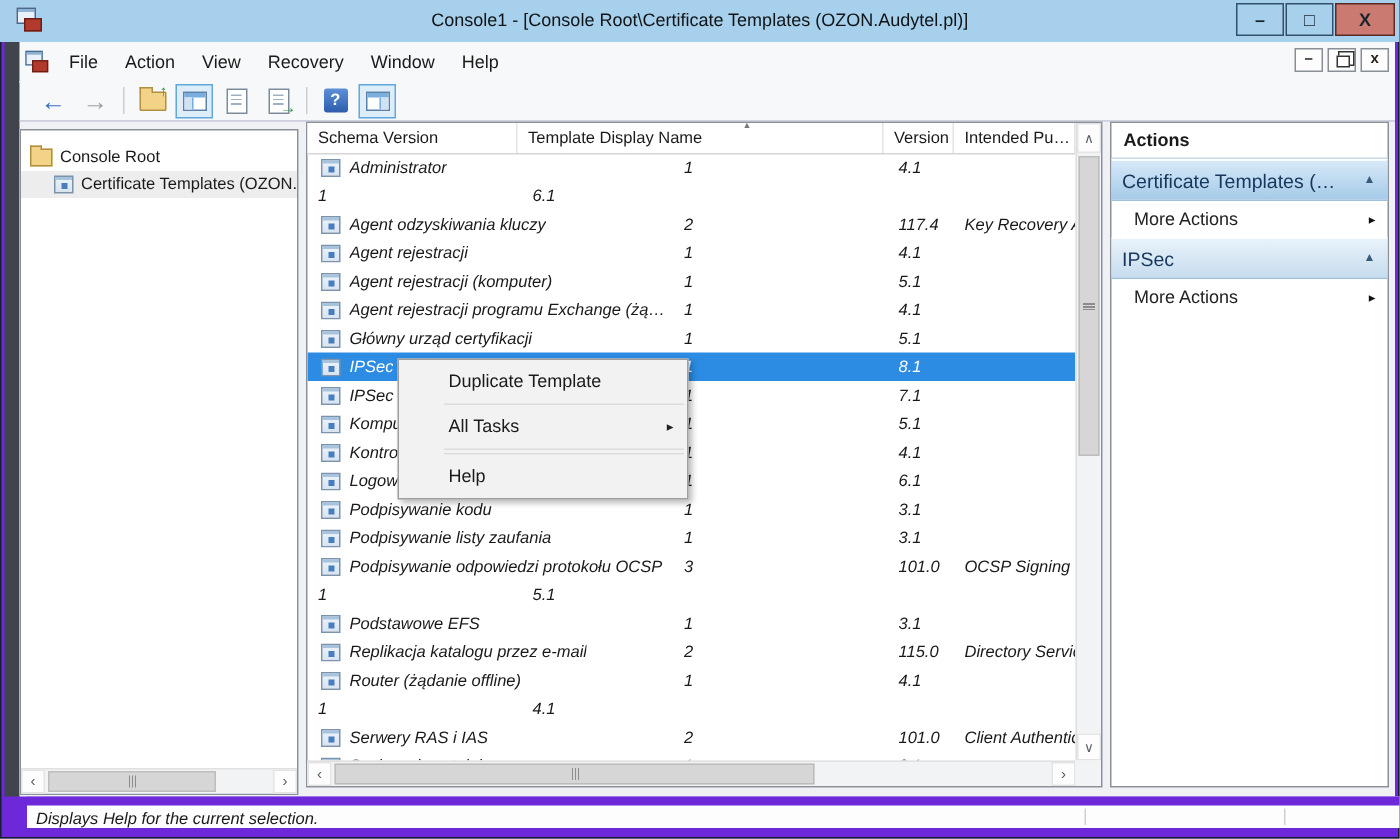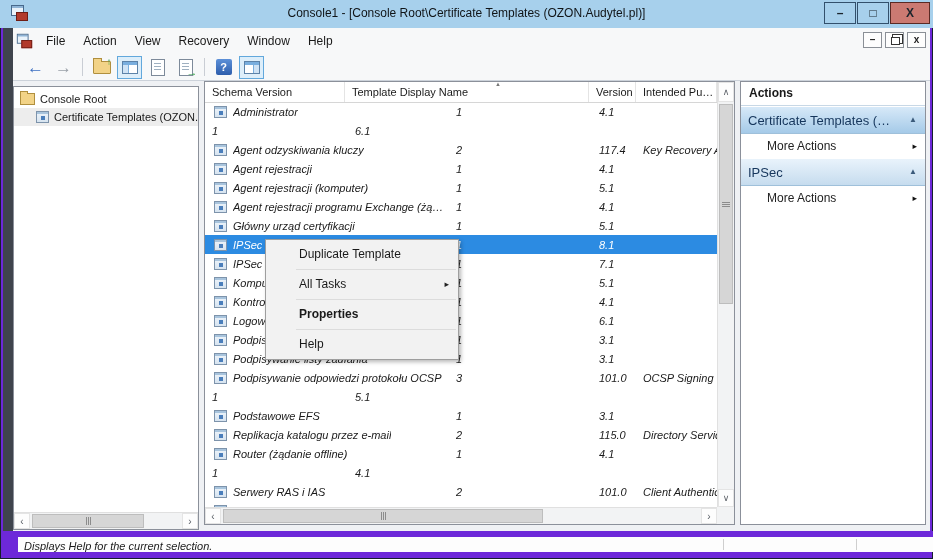--- a/index.html
+++ b/index.html
@@ -100,21 +100,21 @@
   .sb-corner{position:absolute;right:0;bottom:0;width:17px;height:17px;background:#f2f3f4;}
 
   
   #actions-panel{left:727px;top:0;width:186px;height:444px;}
   #actions-title{height:23px;line-height:23px;padding-left:8px;font-size:12px;font-weight:bold;color:#1a1a1a;border-bottom:1px solid #c8d8e6;}
   .act-section-hd{position:relative;height:26px;line-height:26px;padding-left:7px;font-size:13px;color:#16365c;border-top:1px solid #fff;border-bottom:1px solid #9fc0da;white-space:nowrap;overflow:hidden;}
   .act-section-hd .ttl{display:inline-block;max-width:152px;overflow:hidden;text-overflow:ellipsis;white-space:nowrap;vertical-align:middle;}
   .act-hd-1{background:linear-gradient(#d7e9f8,#a5cae8);}
   .act-hd-2{background:linear-gradient(#e9f3fb,#c6dcee);}
   .act-caret{position:absolute;right:8px;top:0;font-size:8px;color:#3a5a7a;}
-  .act-item{position:relative;height:24px;line-height:24px;padding-left:26px;font-size:12px;color:#222;}
+  .act-item{position:relative;height:24px;line-height:24px;padding-left:15px;font-size:12px;color:#222;}
   .act-item .arrow{position:absolute;right:8px;top:0;font-size:9px;color:#111;}
 
   
   #context-menu{position:absolute;left:265px;top:239px;width:192px;background:#f2f2f2;border:1px solid #9e9e9e;box-shadow:2px 2px 4px rgba(0,0,0,.28);padding:2px 0;z-index:50;}
   .cm-item{position:relative;height:25px;line-height:25px;padding-left:33px;font-size:12px;color:#1a1a1a;white-space:nowrap;}
   .cm-item.bold{font-weight:bold;}
   .cm-item .sub-arrow{position:absolute;right:9px;top:0;font-size:9px;color:#222;}
   .cm-sep{height:1px;background:#dcdcdc;margin:2px 2px 2px 30px;}
 
   
@@ -181,21 +181,21 @@
         <span class="glyph">?</span>
       </span>
       <span class="tb-btn tb-show-hide-action-pane sel">
         <span class="mini-win ic-action-pane"></span>
       </span>
     </div>
 
   <div id="workspace">
 
     <div class="panel" id="tree-panel">
-      <div id="tree-items" style="padding-top:3px;">
+      <div id="tree-items" style="padding-top:9px;">
           <div class="tree-item" style="padding-left: 6px;">
             <span class="ic-folder"></span>
             <span class="lbl">Console Root</span>
           </div>
           <div class="tree-item sel" style="padding-left: 22px;">
             <span class="ic-cert"></span>
             <span class="lbl">Certificate Templates (OZON.Audytel.pl)</span>
           </div>
         </div>
       <div class="hscroll" id="tree-hscroll">
@@ -423,21 +423,20 @@
         </div>
     </div>
 
   </div>
 
   <div id="context-menu">
       <div class="cm-item"><span class="cm-lbl">Duplicate Template</span></div>
       <div class="cm-sep"></div>
       <div class="cm-item"><span class="cm-lbl">All Tasks</span><span class="sub-arrow">▸</span></div>
       <div class="cm-sep"></div>
-      <div class="cm-item bold"><span class="cm-lbl">Properties</span></div>
       <div class="cm-sep"></div>
       <div class="cm-item"><span class="cm-lbl">Help</span></div>
     </div>
 
   <div id="statusbar">
     <div id="status-text">Displays Help for the current selection.</div>
     <div class="status-div" style="left:705px;"></div>
     <div class="status-div" style="left:838px;"></div>
   </div>
 

